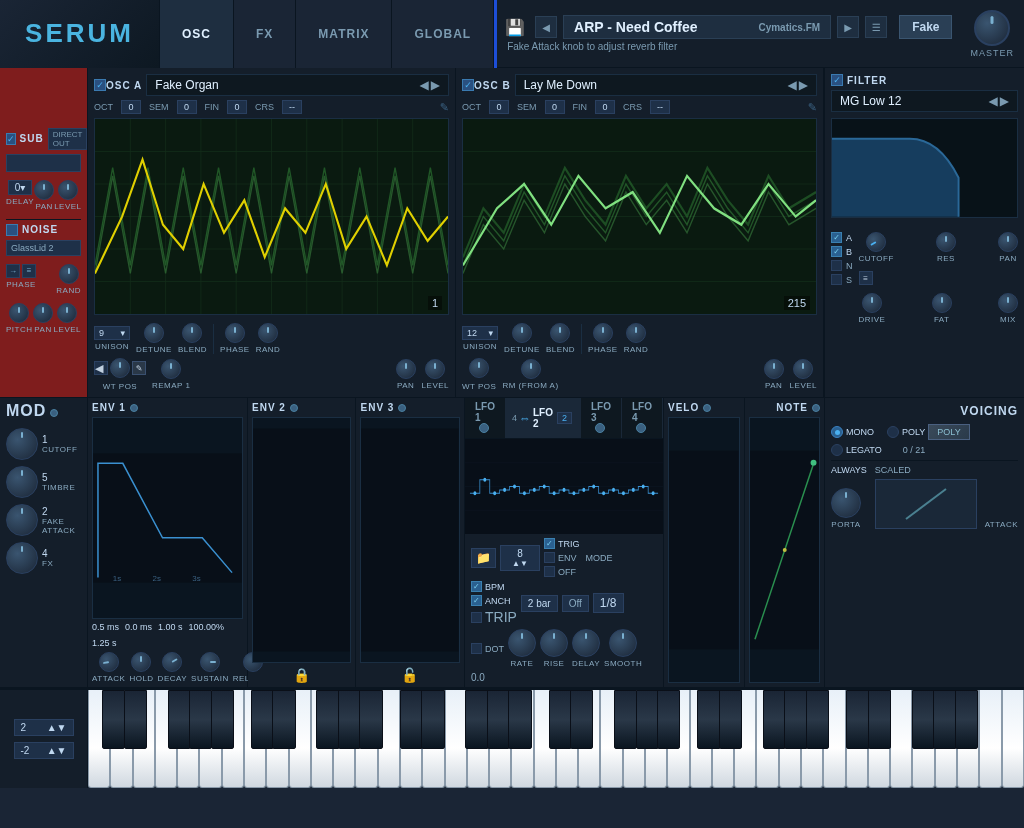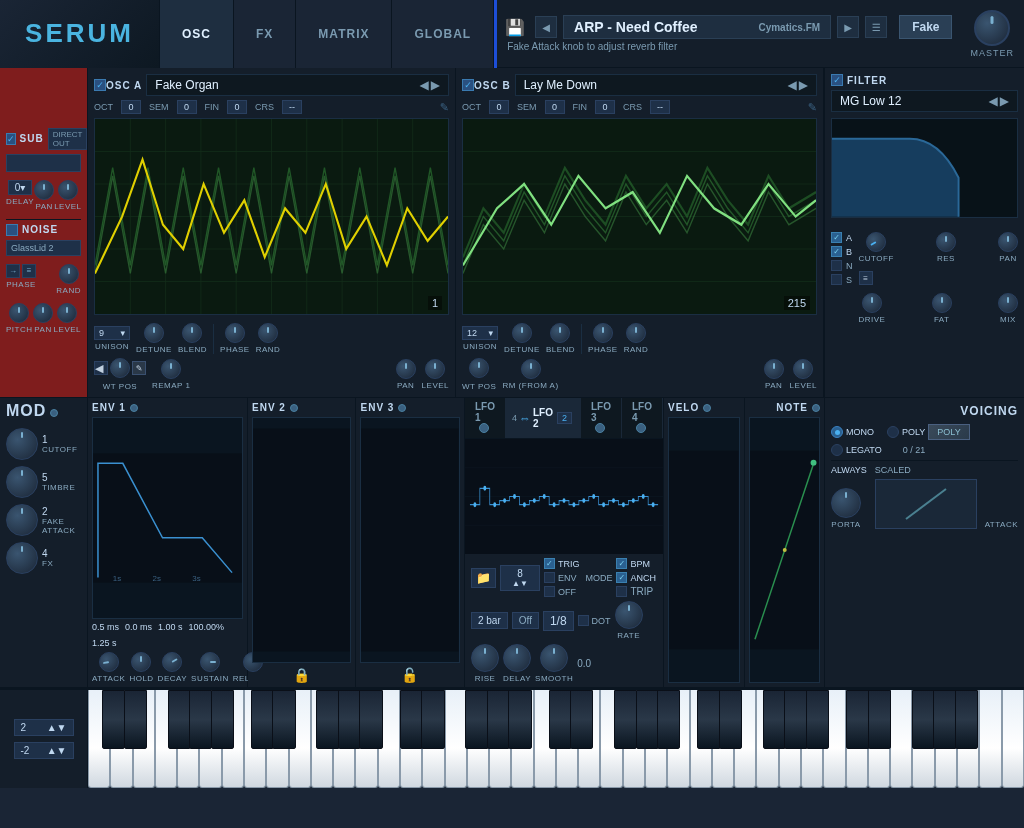--- a/index.html
+++ b/index.html
@@ -1300,21 +1300,21 @@
           <div class="checkbox-item">
             <div class="cb checked"></div>
             <span style="font-size:9px;color:#c0d8f0;">BPM</span>
           </div>
           <div class="checkbox-item">
             <div class="cb checked"></div>
             <span style="font-size:9px;color:#c0d8f0;">ANCH</span>
           </div>
           <div class="checkbox-item">
             <div class="cb"></div>
-            <span style="font-size:10px;color:#8aaac0;">TRIP</span>
+            <span style="font-size:14px;color:#8aaac0;">TRIP</span>
           </div>
         </div>
 
         <div style="background:#1e3048;border:1px solid #2a4060;padding:2px 6px;font-size:10px;color:#c0d8f0;">2 bar</div>
 
         <div style="background:#1e3048;border:1px solid #2a4060;padding:2px 6px;font-size:10px;color:#8aaac0;">Off</div>
 
         <div style="background:#1e3048;border:1px solid #2a4060;padding:2px 6px;font-size:12px;color:#c0d8f0;">1/8</div>
 
         <div class="checkbox-item">

